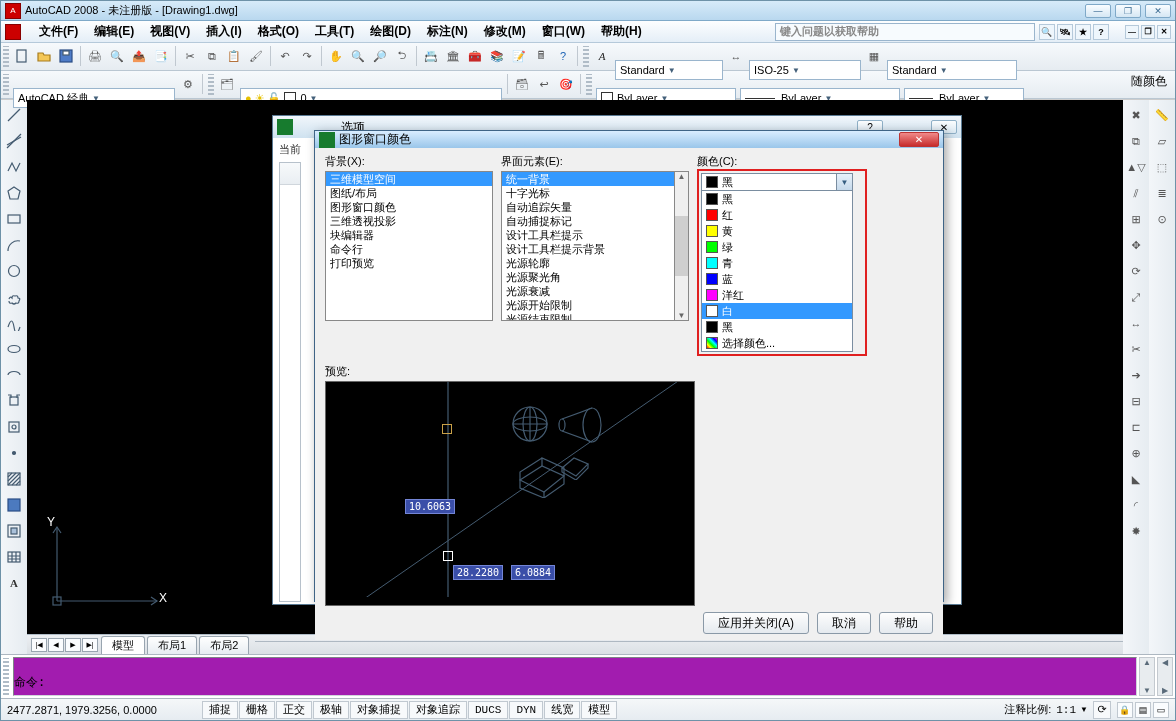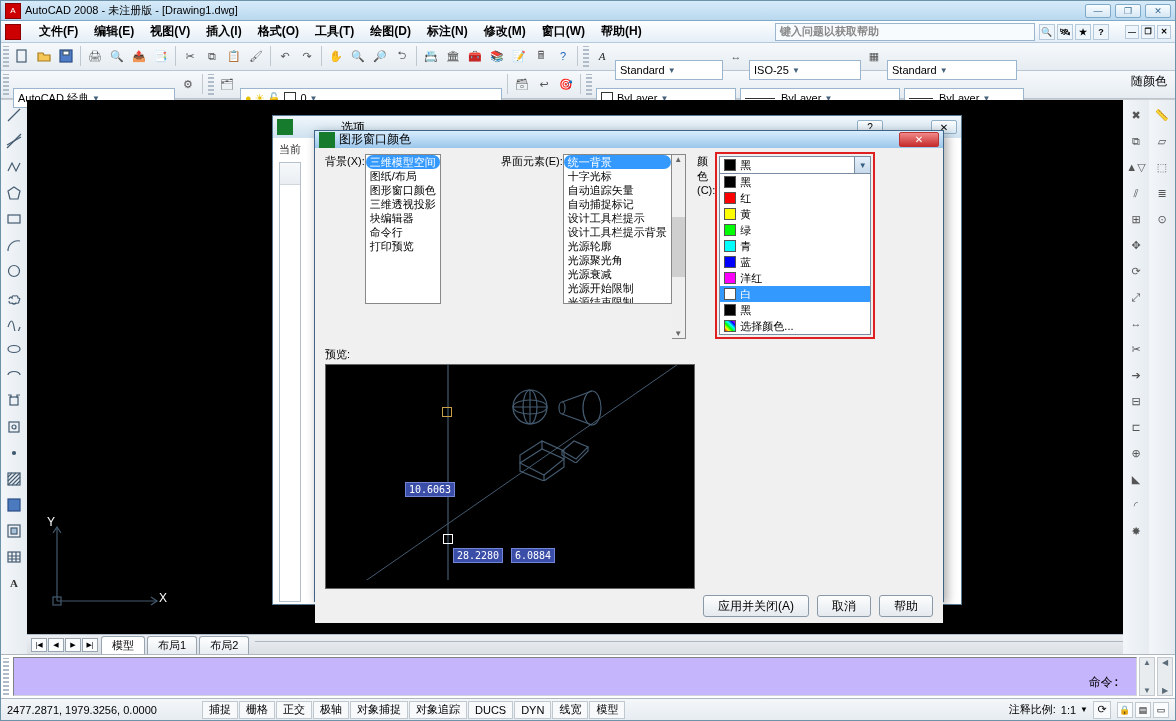--- a/index.html
+++ b/index.html
@@ -55,26 +55,26 @@
   .mt-nav{display:flex;margin-left:4px;}
   .mt-nav .n{width:16px;height:14px;border:1px solid #99a5b0;background:#fafcfe;font-size:7px;display:flex;align-items:center;justify-content:center;margin-right:1px;}
   .mt-tab{height:18px;padding:0 10px;display:flex;align-items:center;border:1px solid #99a5b0;border-bottom:none;margin-left:2px;background:linear-gradient(#fff,#e7edf2);border-radius:3px 3px 0 0;font-size:11px;}
   .mt-tab.active{background:#fff;}
   .model-tabs .rule{flex:1;margin-left:6px;height:8px;border-top:1px solid #aeb8c2;}
   
   .right-toolbox2{width:26px;background:linear-gradient(90deg,#f3f6f9,#e6ecf1);display:flex;flex-direction:column;align-items:center;padding-top:2px;}
   
   .cmd-panel{height:44px;border-top:1px solid #adb7c1;background:#fff;display:flex;}
   .cmd-grip{width:6px;margin:3px 2px;background:repeating-linear-gradient(0deg,#b0bcc7,#b0bcc7 2px,transparent 2px,transparent 4px);}
-  .cmd-text{flex:1;border:1px inset #cfd5db;margin:2px;padding:2px 16px;font:12px Consolas,monospace;background:#c4b5fd;text-align:right;}
+  .cmd-text{flex:1;border:1px inset #cfd5db;margin:2px;padding:2px 0;font:12px Consolas,monospace;background:#a21caf;}
   .cmd-scroll{width:16px;margin:2px 2px 2px 0;background:#e8ecef;border:1px solid #c3c9cf;display:flex;flex-direction:column;align-items:center;justify-content:space-between;font-size:8px;color:#5a6b7a;}
   
   .statusbar{height:22px;background:linear-gradient(#f5f7f9,#e6ecf1);border-top:1px solid #adb7c1;display:flex;align-items:center;font-size:11px;}
   .statusbar .coord{padding:0 6px;width:200px;}
-  .sb{height:18px;padding:0 6px;display:flex;align-items:center;border:1px solid #c0c8d0;background:#f7f9fb;margin-left:1px;white-space:nowrap;}
+  .sb{height:18px;padding:0 6px;display:flex;align-items:center;border:1px solid #c0c8d0;background:#f7f9fb;margin-left:1px;white-space:nowrap;font-family:Liberation Mono, monospace;}
   .statusbar .flex{flex:1;}
   .statusbar .locks{display:flex;gap:2px;margin:0 6px;}
   .statusbar .locks .l{width:16px;height:16px;border:1px solid #c0c8d0;background:#fafcfe;display:flex;align-items:center;justify-content:center;font-size:9px;}
   
   .options-dialog{position:absolute;left:272px;top:115px;width:690px;height:490px;border:1px solid #5a7a93;background:#fff;box-shadow:3px 3px 8px rgba(0,0,0,.3);display:flex;flex-direction:column;}
   .dlg-title{height:22px;background:linear-gradient(#f0f6fb,#cfe2f0);display:flex;align-items:center;padding:0 4px;gap:44px;}
   .dlg-title .i{width:16px;height:16px;background:#177b2e;margin-right:4px;}
   .dlg-title .t{flex:1;font-size:12px;}
   .dlg-title .qm,.dlg-title .cx{width:26px;height:14px;border:1px solid #8fb0c7;border-radius:2px;background:linear-gradient(#fbfdfe,#dbe9f3);display:flex;align-items:center;justify-content:center;font-size:10px;margin-left:4px;}
   .dlg-body{flex:1;background:#fff;padding:4px 6px;position:relative;overflow:hidden;}
@@ -84,25 +84,25 @@
   .opt-slice{position:absolute;left:6px;top:24px;width:22px;height:440px;border:1px solid #b7c1cb;background:#fff;}
   .opt-slice .tab{height:22px;border-bottom:1px solid #d0d6dc;background:linear-gradient(#f7f9fb,#e9eef2);}
   
   .color-dialog{position:absolute;left:314px;top:130px;width:630px;height:472px;border:1px solid #3f6486;background:var(--win-bg);box-shadow:3px 3px 10px rgba(0,0,0,.35);display:flex;flex-direction:column;z-index:3;}
   .cd-title{height:22px;background:linear-gradient(#d9edff,#9ac6ea);display:flex;align-items:center;padding:0 4px;}
   .cd-title .i{width:16px;height:16px;background:#177b2e;margin-right:4px;}
   .cd-title .t{flex:1;font-size:12px;}
   .cd-close{width:40px;height:15px;border:1px solid #b33;border-radius:2px;background:linear-gradient(#f08a8a,#c72c2c);color:#fff;display:flex;align-items:center;justify-content:center;font-size:10px;}
   .cd-body{flex:1;padding:6px 10px;background:var(--win-bg);display:flex;flex-direction:column;}
   .cd-cols{display:flex;gap:8px;}
-  .cd-col{display:flex;flex-direction:row;}
+  .cd-col{display:flex;flex-direction:column;}
   .cd-col .lbl{font-size:11px;margin-bottom:2px;}
   .listbox{border:1px solid #888;background:#fff;overflow:auto;font-size:11px;}
   .listbox .li{height:14px;padding:0 4px;display:flex;align-items:center;white-space:nowrap;}
-  .listbox .li.sel{background:var(--sel);color:#fff;border-radius:7px;}
+  .listbox .li.sel{background:var(--sel);color:#fff;}
   
   .redbox{border:2px solid var(--red-box);padding:2px;margin-top:-2px;}
   .color-combo{width:152px;height:18px;border:1px solid #7a8da0;background:#fff;display:flex;align-items:center;font-size:11px;}
   .color-combo .sw{width:12px;height:12px;margin:0 4px;border:1px solid #555;background:#000;}
   .color-combo .arr{width:16px;height:16px;border-left:1px solid #7a8da0;display:flex;align-items:center;justify-content:center;background:linear-gradient(#e7f1fa,#c6d9eb);font-size:8px;color:#355d80;}
   .color-combo .txt{flex:1;}
   .color-drop{width:152px;border:1px solid #7a8da0;border-top:none;background:#fff;}
   .ci{height:16px;display:flex;align-items:center;font-size:11px;}
   .ci .sw{width:12px;height:12px;margin:0 4px;border:1px solid #555;display:block;}
   .ci.sel{background:var(--sel);color:#fff;}

